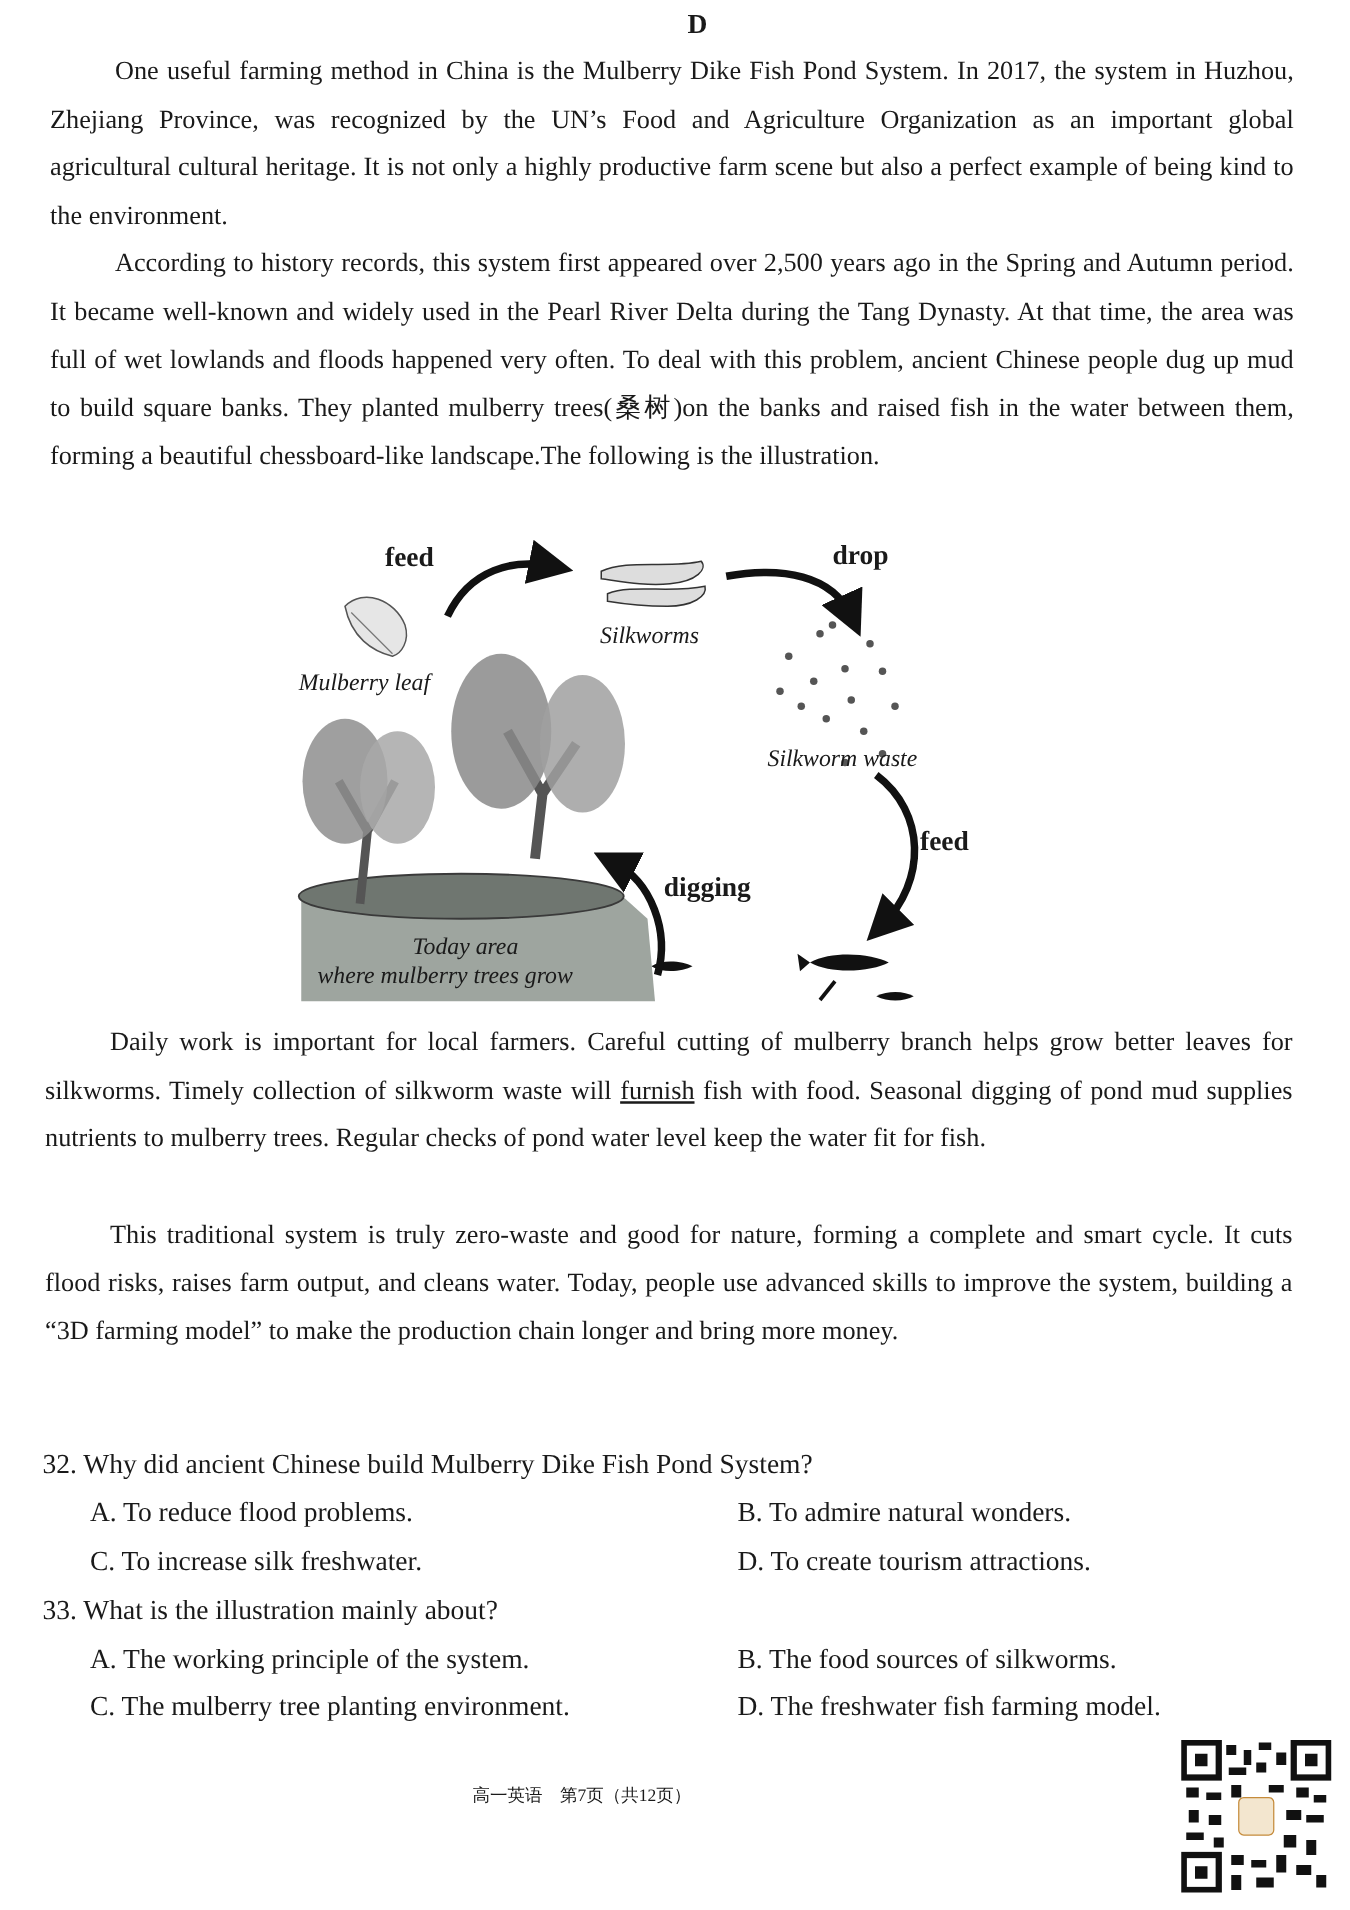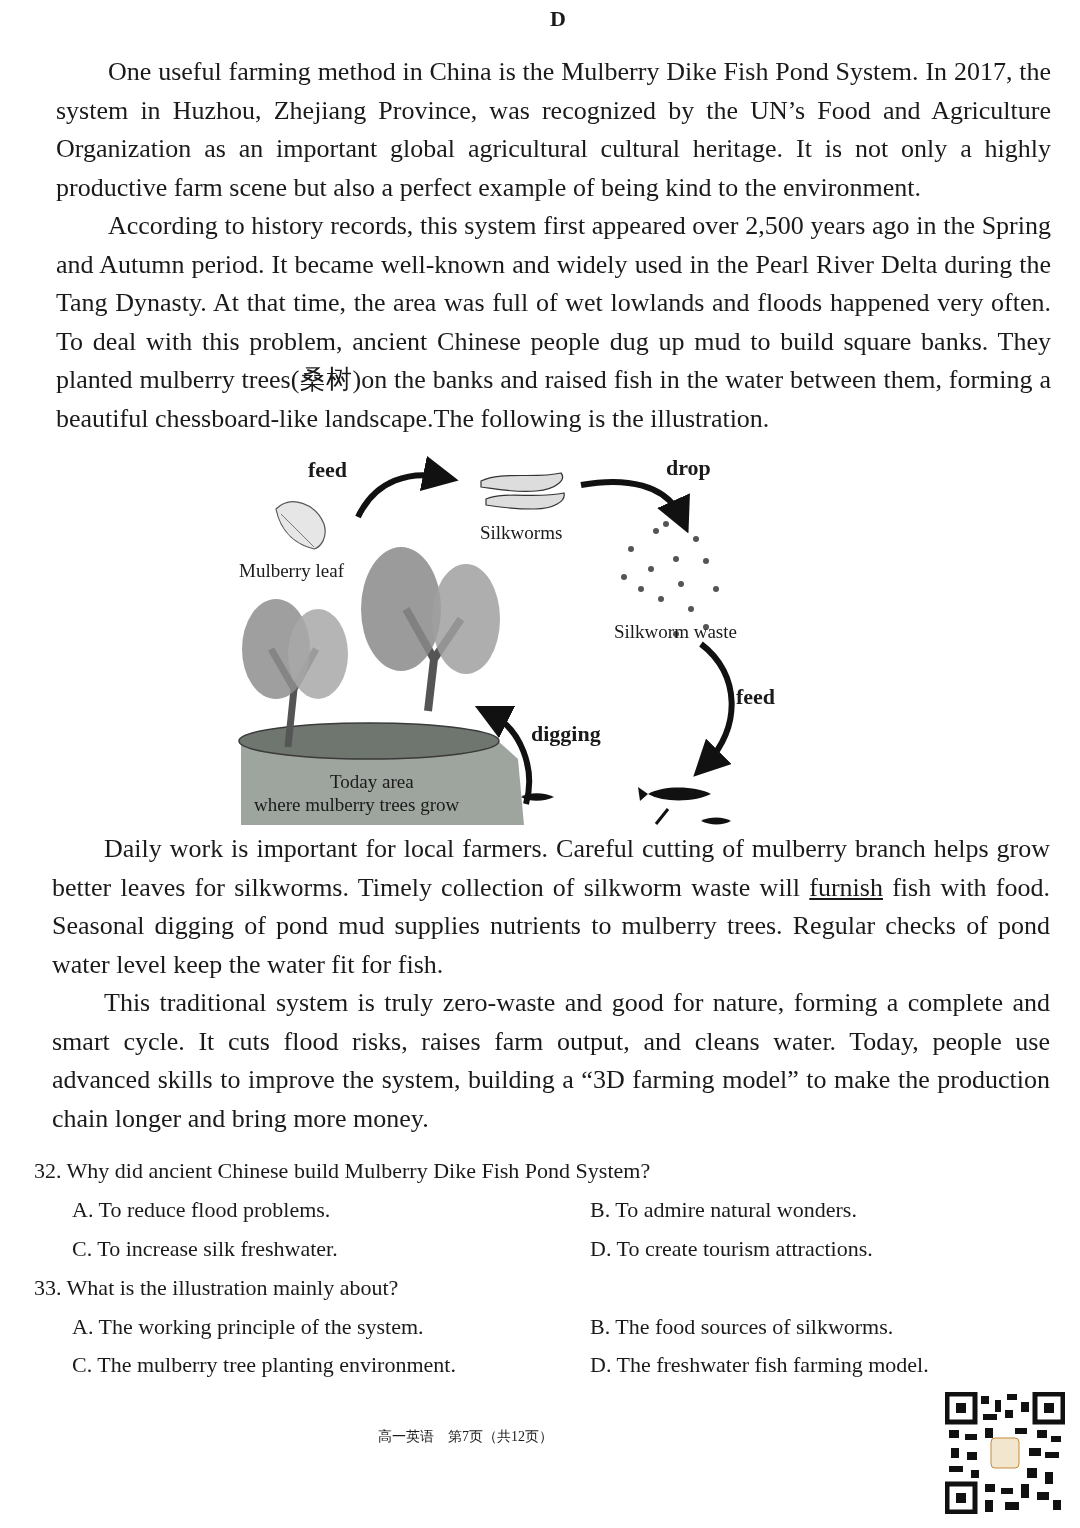--- a/index.html
+++ b/index.html
@@ -1,28 +1,28 @@
 <!DOCTYPE html>
 <html><head>
 <meta charset="utf-8">
 <style>
   html, body { margin: 0; padding: 0; background: #ffffff; }
   body { width: 1080px; height: 1528px; position: relative; overflow: hidden;
          font-family: "Liberation Serif", "DejaVu Serif", serif; color: #1a1a1a; }
   .section-letter { position: absolute; top: 6px; left: 0; width: 1116px; text-align: center;
          font-weight: bold; font-size: 22px; }
-  .para { position: absolute; left: 40px; width: 995px; font-size: 26px; line-height: 38.5px;
-          text-align: justify; text-indent: 52px; margin: 16px; }
+  .para { position: absolute; left: 40px; width: 995px; font-size: 21px; line-height: 38.5px;
+          text-align: justify; text-indent: 52px; margin: 0; }
   .p1 { top: 37px; }
   .p2 { top: 191px; }
   .p3 { top: 814px; left: 36px; width: 998px; }
   .p4 { top: 968px; left: 36px; width: 998px; }
   .underline { text-decoration: underline; }
-  .figure { position: absolute; left: 236px; top: 425px; width: 610px; height: 380px; margin-top: 24px; }
-  .fig-label { position: absolute; font-size: 19px; white-space: nowrap; }
+  .figure { position: absolute; left: 236px; top: 425px; width: 610px; height: 380px; }
+  .fig-label { position: absolute; font-size: 19px; white-space: nowrap; font-style: italic; }
   .fig-verb { position: absolute; font-size: 22px; font-weight: bold; white-space: nowrap; }
   .questions { position: absolute; left: 34px; top: 1158px; width: 1000px; font-size: 22px; }
   .q-stem { position: absolute; left: 0; white-space: nowrap; }
   .opt { position: absolute; white-space: nowrap; }
   .footer { position: absolute; top: 1428px; left: 378px; font-size: 14px; white-space: nowrap; }
   .qr { position: absolute; left: 945px; top: 1392px; width: 120px; height: 122px; }
 </style>
 </head>
 <body>
 

